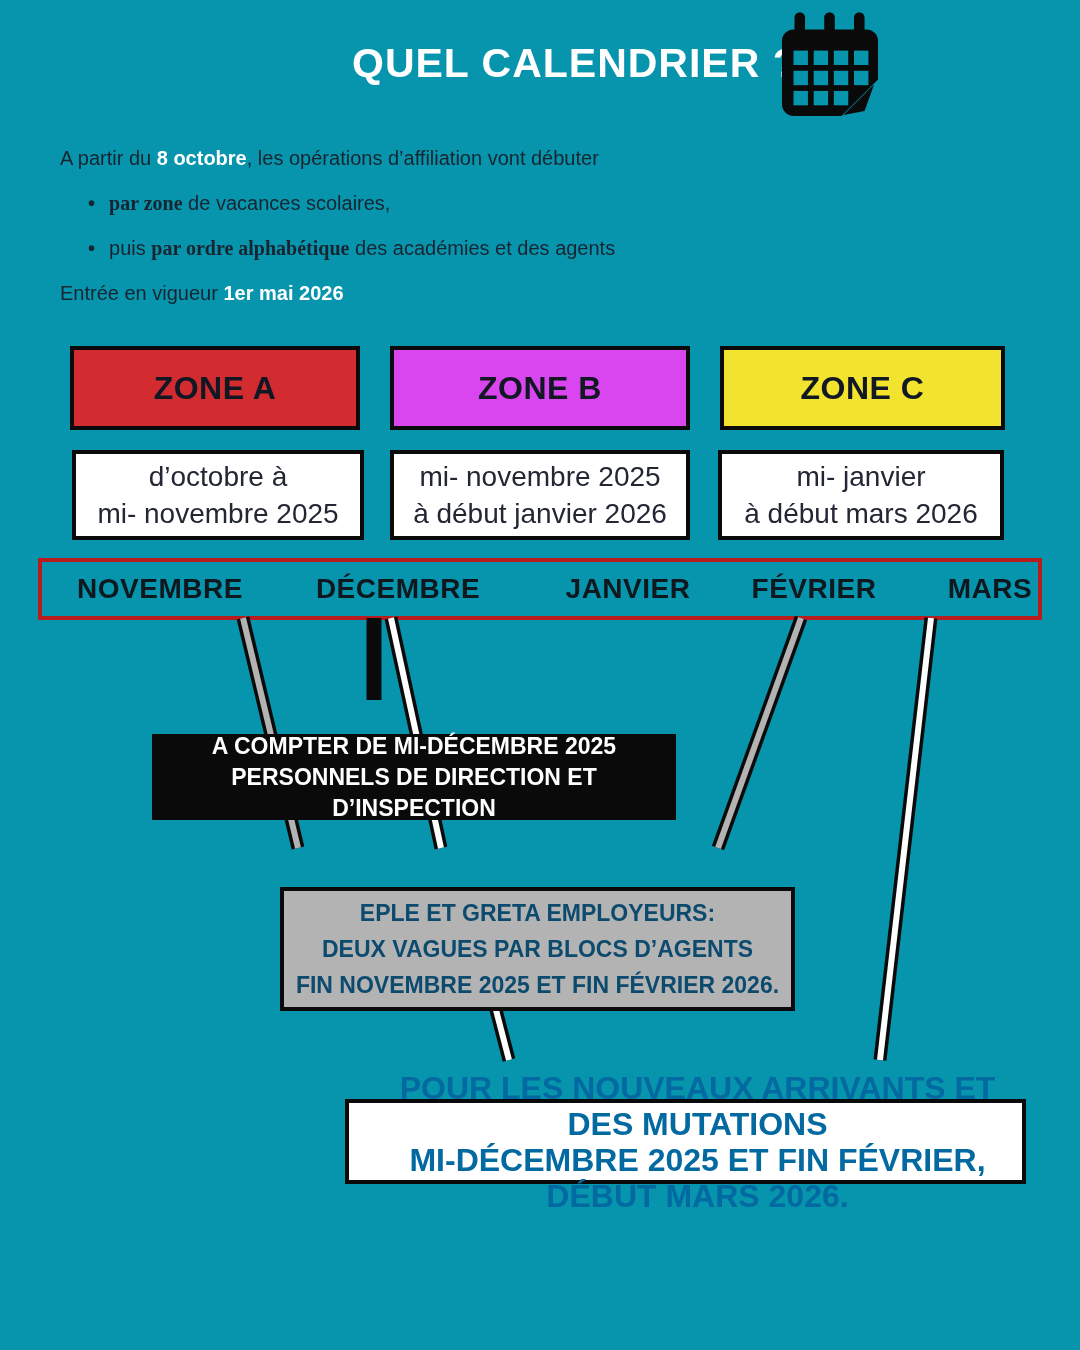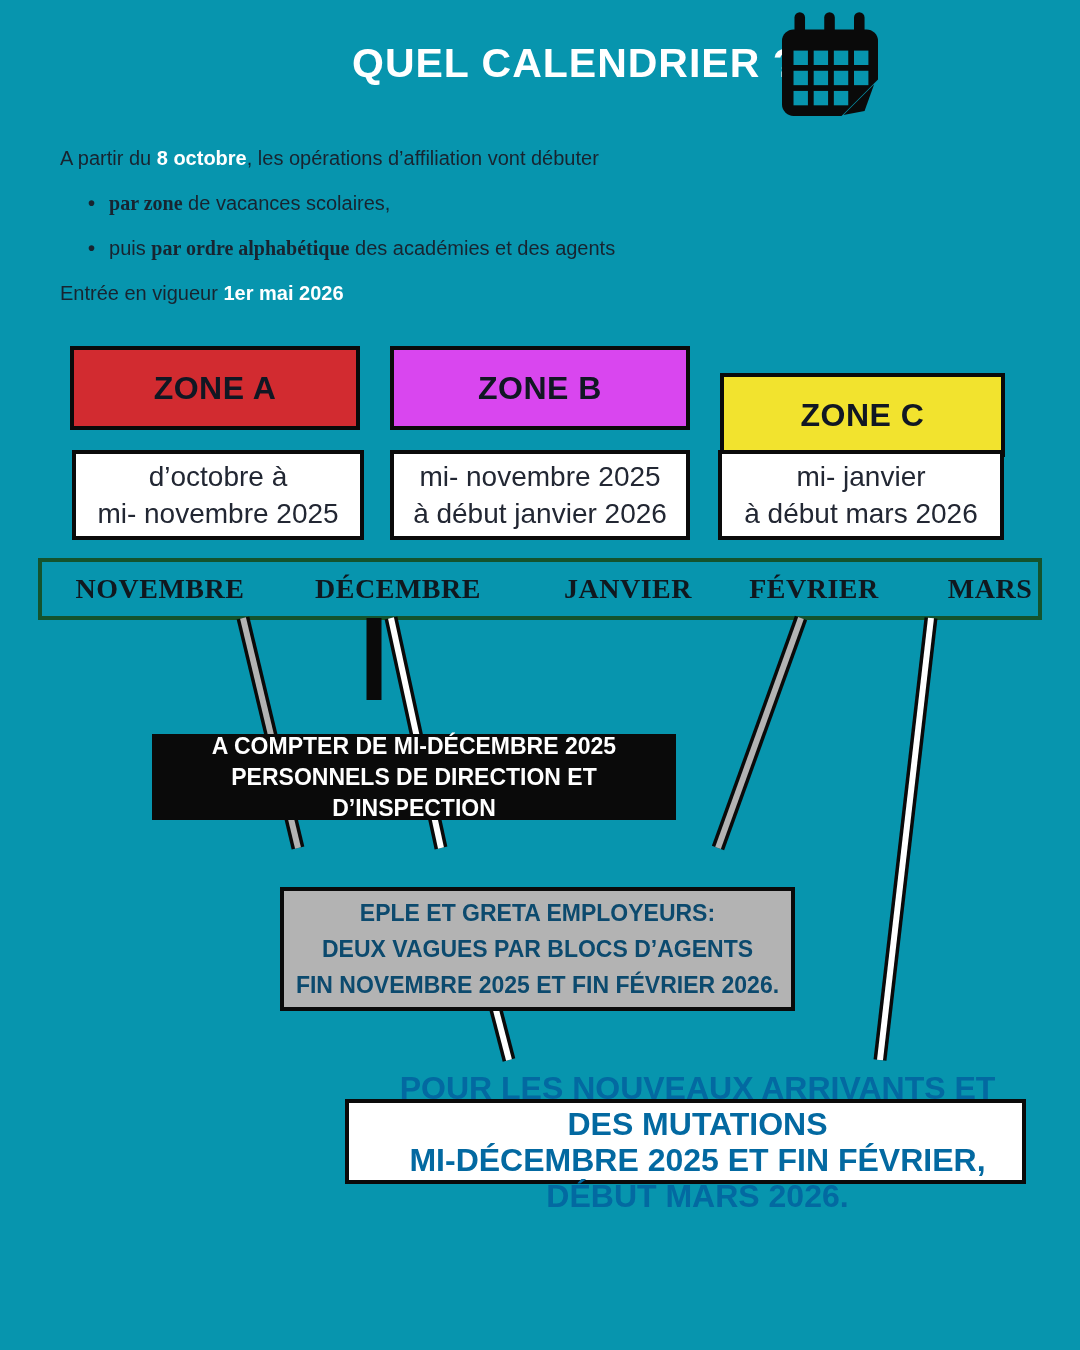--- a/index.html
+++ b/index.html
@@ -28,36 +28,35 @@
   .bullet::before{content:"•";font-weight:bold;margin-right:14px;}
   
   .zone{
     position:absolute;top:346px;height:76px;
     border:4px solid #0A0A0A;
     display:flex;align-items:center;justify-content:center;
     font-size:32px;font-weight:bold;color:#111723;letter-spacing:0.5px;
   }
   .zone-a{left:70px;width:282px;background:#D22B30;}
   .zone-b{left:390px;width:292px;background:#d946ef;}
-  .zone-c{left:720px;width:277px;background:#F2E32E;margin-top:27px;}
+  .zone-c{left:720px;width:277px;background:#F2E32E;}
   
   .datebox{
     position:absolute;top:450px;height:82px;
     background:#FFFFFF;border:4px solid #0A0A0A;
     display:flex;flex-direction:column;align-items:center;justify-content:center;
     font-size:28px;line-height:37px;color:#222733;text-align:center;
   }
   .date-a{left:72px;width:284px;}
   .date-b{left:390px;width:292px;}
   .date-c{left:718px;width:278px;}
   
   .timeline{
     position:absolute;left:38px;top:558px;width:996px;height:54px;
-    border:4px solid #14532d;
-    font-family:Liberation Serif, serif;
+    border:4px solid #b91c1c;
   }
   .month{
     position:absolute;top:50%;transform:translate(-50%,-50%);
     font-size:28px;font-weight:bold;color:#10181F;letter-spacing:0.5px;white-space:nowrap;
   }
   
   .connectors{position:absolute;left:0;top:0;width:1080px;height:1350px;}
   
   .callout{
     position:absolute;text-align:center;font-weight:bold;

